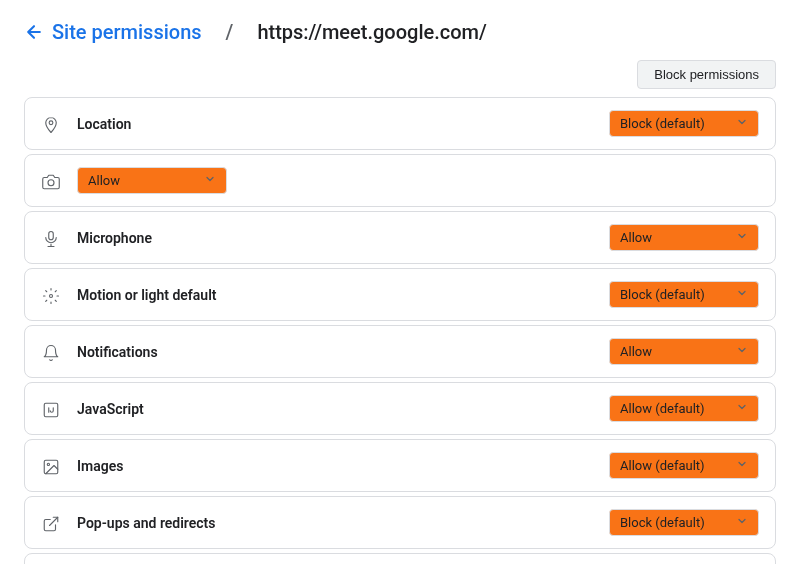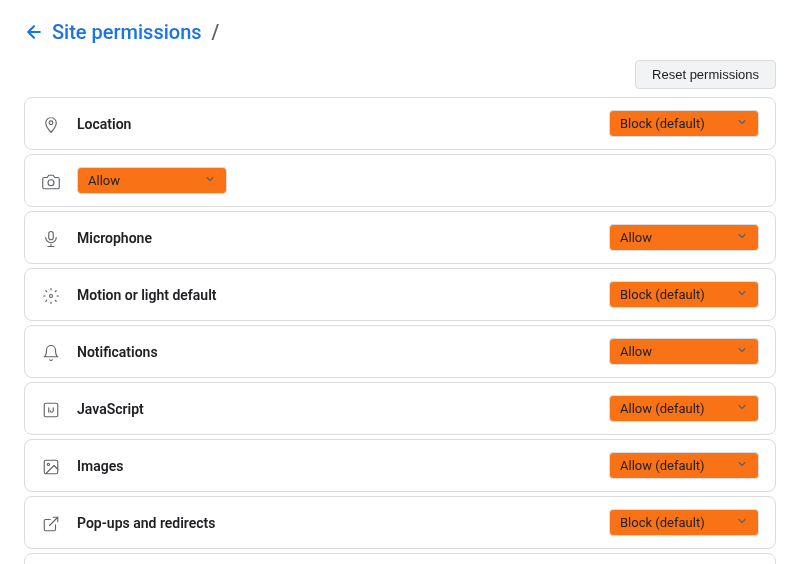--- a/index.html
+++ b/index.html
@@ -23,21 +23,21 @@
       color: #1a73e8;
       font-size: 18px;
       cursor: pointer;
       display: flex;
       align-items: center;
     }
 
     .breadcrumb {
       display: flex;
       align-items: center;
-      gap: 10px;
+      gap: 24px;
       font-size: 20px;
       font-weight: 500;
     }
 
     .breadcrumb-link {
       color: #1a73e8;
       cursor: pointer;
     }
 
     .breadcrumb-separator {
@@ -141,25 +141,26 @@
 
 <div class="header">
   <span class="back-arrow">
     <svg width="20" height="20" viewBox="0 0 24 24" fill="none" stroke="#1a73e8" stroke-width="2.5" stroke-linecap="round" stroke-linejoin="round">
       <path d="M19 12H5M12 5l-7 7 7 7"></path>
     </svg>
   </span>
   <div class="breadcrumb">
     <span class="breadcrumb-link">Site permissions</span>
     <span class="breadcrumb-separator">/</span>
+    <span class="breadcrumb-current">https://meet.google.com/</span>
   </div>
 </div>
 
 <div class="toolbar">
-  <button class="reset-btn">Reset permissions</button>
+  <button class="reset-btn">Block permissions</button>
 </div>
 
 <div class="permissions-list" id="permissions-container">
 <div class="permission-item">
       <span class="permission-icon">
         <svg class="icon" viewBox="0 0 24 24">
           <path d="M12 2C8.13 2 5 5.13 5 9c0 5.25 7 13 7 13s7-7.75 7-13c0-3.87-3.13-7-7-7z"></path>
           <circle cx="12" cy="9" r="2.5"></circle>
         </svg>
       </span>

